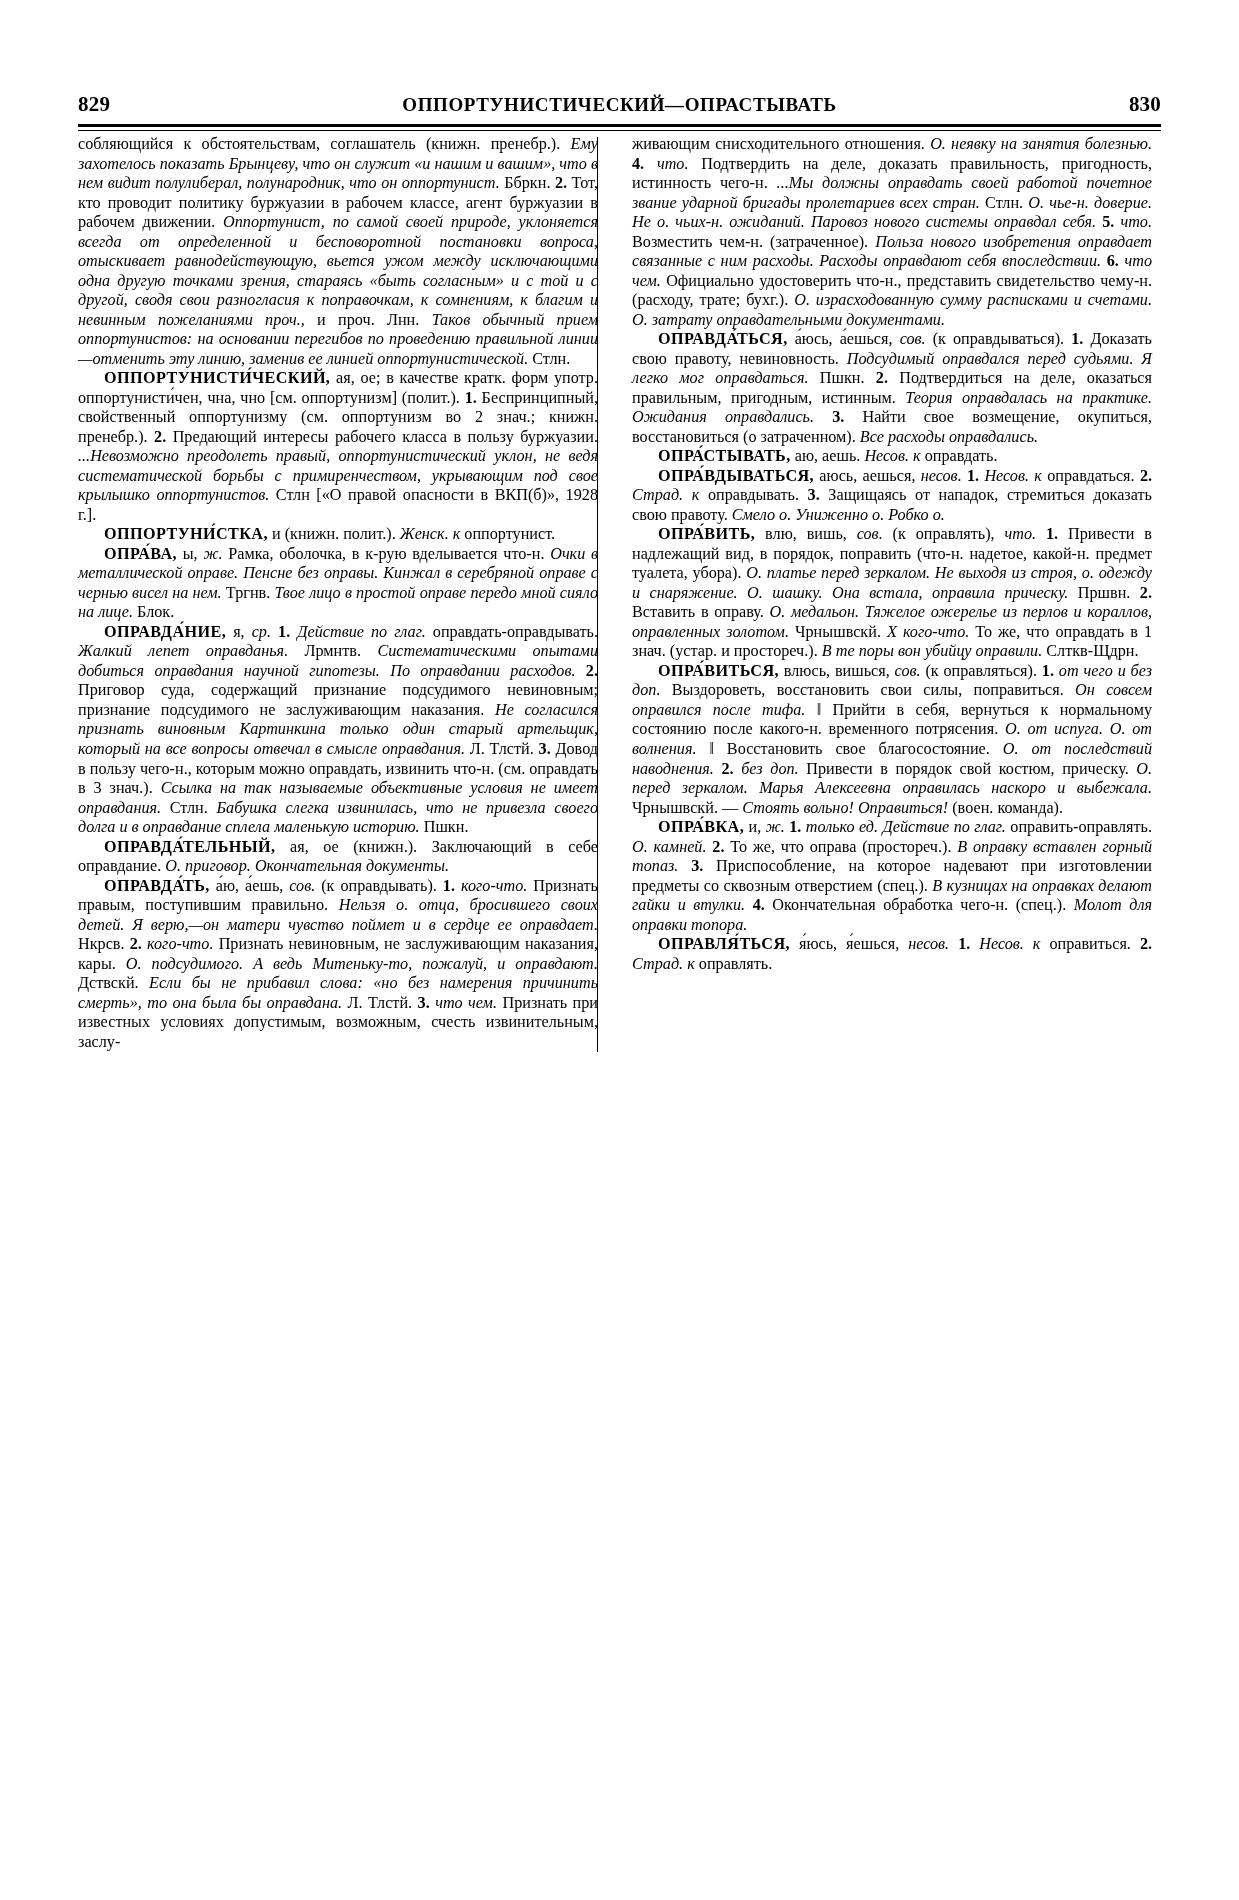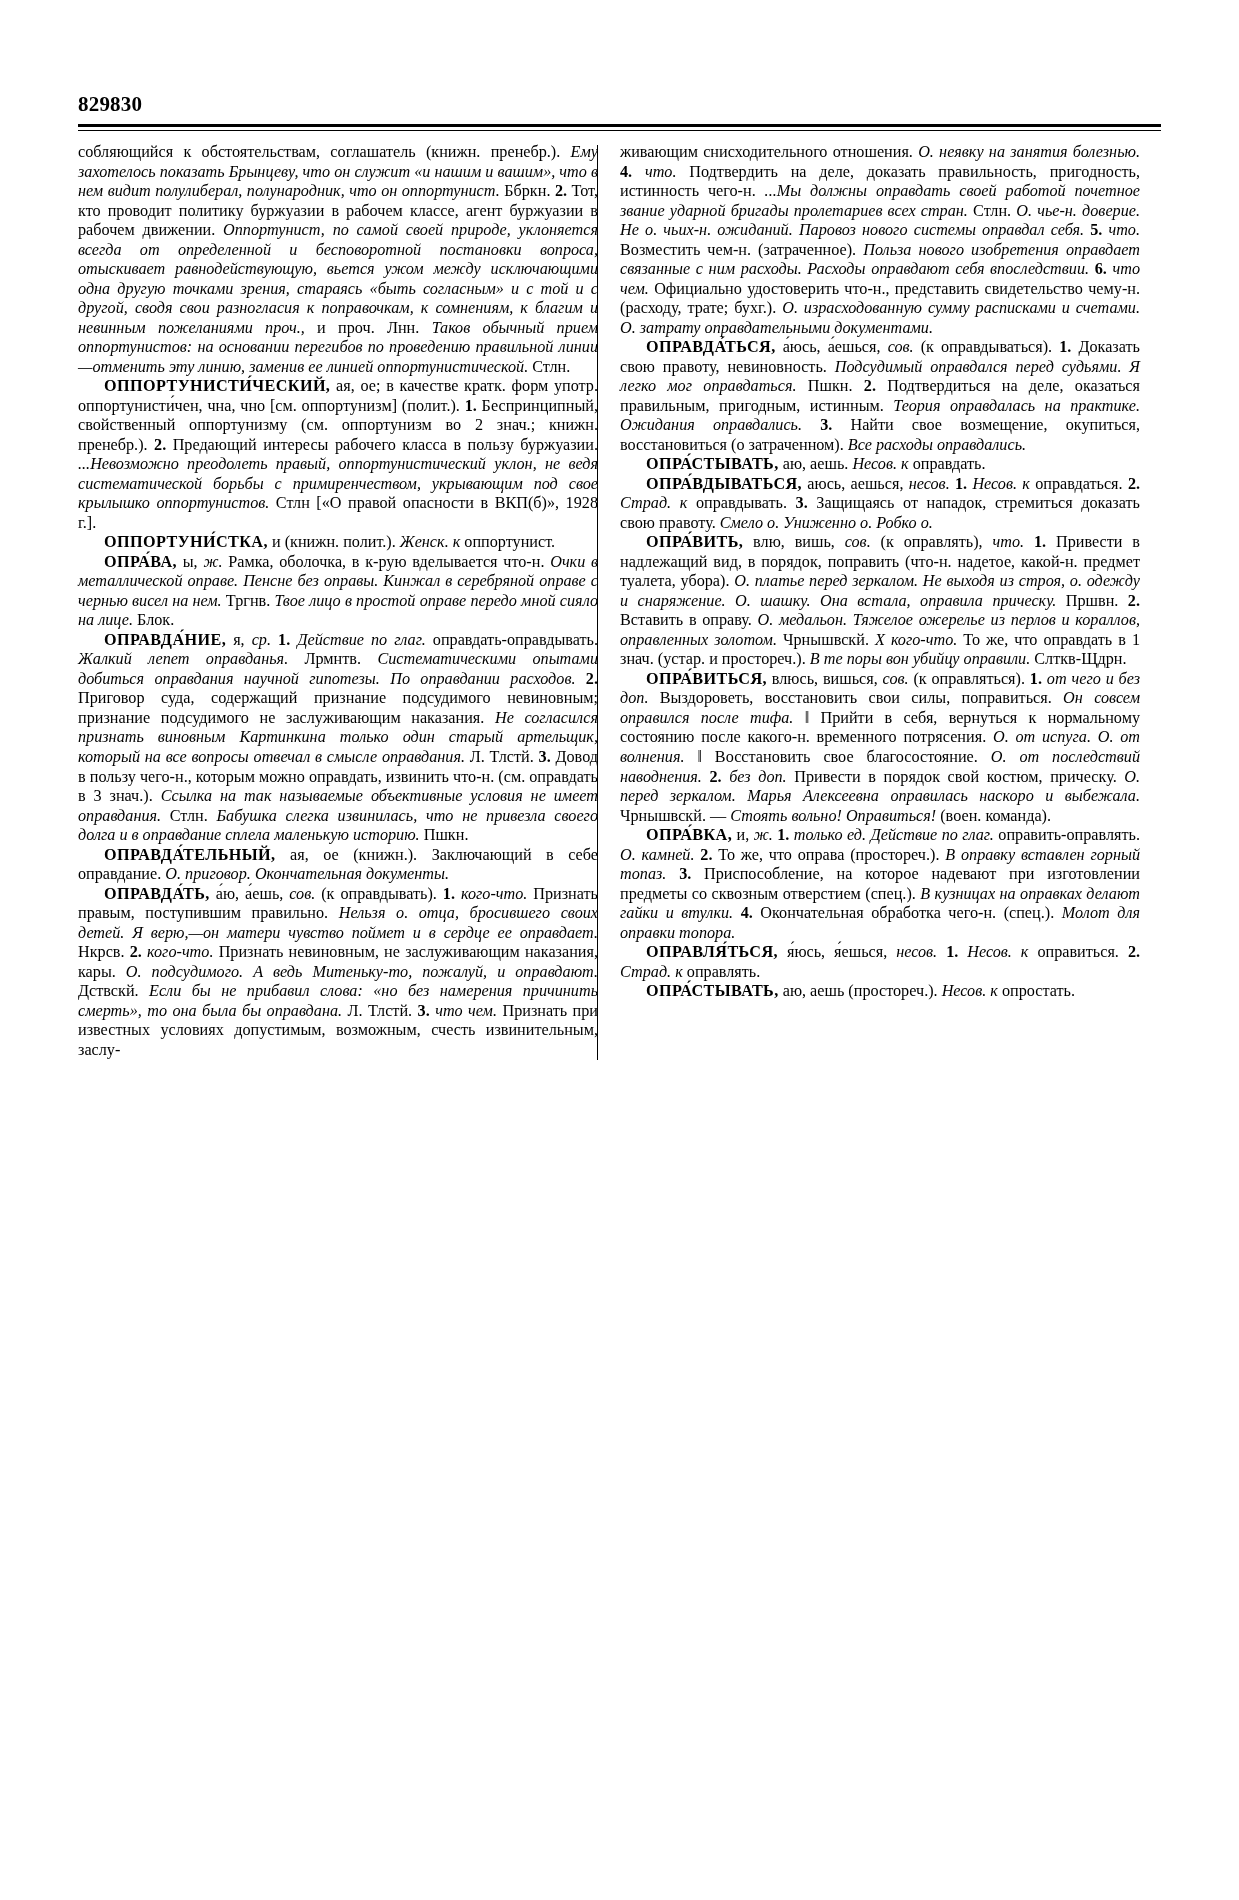--- a/index.html
+++ b/index.html
@@ -37,23 +37,23 @@
     flex: 1;
   }
   .rule {
     margin-top: 7px;
     border-top: 3px solid #000;
     border-bottom: 1px solid #000;
     height: 3px;
   }
   .columns {
     position: relative;
-    margin-top: 12px;
+    margin-top: 4px;
     display: flex;
-    gap: 22px;
+    gap: 34px;
   }
   .col {
     width: 520px;
     font-size: 16.2px;
     line-height: 1.205;
     text-align: justify;
     text-justify: inter-word;
     hyphens: manual;
   }
   .divider {
@@ -80,20 +80,21 @@
   }
   b { font-weight: bold; }
 </style>
 </head>
 <body>
 
 <div class="page">
 
   <div class="header">
     <div class="folio">829</div>
+    <div class="running-title">ОППОРТУНИСТИЧЕСКИЙ—ОПРАСТЫВАТЬ</div>
     <div class="folio">830</div>
   </div>
   <div class="rule"></div>
 
   <div class="columns">
     <div class="divider"></div>
     <div class="col" id="col-left">
         <p>собляющийся к обстоятельствам, соглашатель (книжн. пренебр.). <span class="it">Ему захотелось показать Брынцеву, что он служит «и нашим и вашим», что в нем видит полулиберал, полународник, что он оппортунист.</span> Ббркн. <b>2.</b> Тот, кто проводит политику буржуазии в рабочем классе, агент буржуазии в рабочем движении. <span class="it">Оппортунист, по самой своей природе, уклоняется всегда от определенной и бесповоротной постановки вопроса, отыскивает равнодействующую, вьется ужом между исключающими одна другую точками зрения, стараясь «быть согласным» и с той и с другой, сводя свои разногласия к поправочкам, к сомнениям, к благим и невинным пожеланиями проч.,</span> и проч. Лнн. <span class="it">Таков обычный прием оппортунистов: на основании перегибов по проведению правильной линии—отменить эту линию, заменив ее линией оппортунистической.</span> Стлн.</p>
         <p class="ind"><span class="hw">ОППОРТУНИСТИ́ЧЕСКИЙ,</span> ая, ое; в качестве кратк. форм употр. оппортунисти́чен, чна, чно [см. оппортунизм] (полит.). <b>1.</b> Беспринципный, свойственный оппортунизму (см. оппортунизм во 2 знач.; книжн. пренебр.). <b>2.</b> Предающий интересы рабочего класса в пользу буржуазии. <span class="it">...Невозможно преодолеть правый, оппортунистический уклон, не ведя систематической борьбы с примиренчеством, укрывающим под свое крылышко оппортунистов.</span> Стлн [«О правой опасности в ВКП(б)», 1928 г.].</p>
         <p class="ind"><span class="hw">ОППОРТУНИ́СТКА,</span> и (книжн. полит.). <span class="it">Женск. к</span> оппортунист.</p>
@@ -104,17 +105,16 @@
       </div>
     <div class="col" id="col-right">
         <p>живающим снисходительного отношения. <span class="it">О. неявку на занятия болезнью.</span> <b>4.</b> <span class="it">что.</span> Подтвердить на деле, доказать правильность, пригодность, истинность чего-н. <span class="it">...Мы должны оправдать своей работой почетное звание ударной бригады пролетариев всех стран.</span> Стлн. <span class="it">О. чье-н. доверие. Не о. чьих-н. ожиданий. Паровоз нового системы оправдал себя.</span> <b>5.</b> <span class="it">что.</span> Возместить чем-н. (затраченное). <span class="it">Польза нового изобретения оправдает связанные с ним расходы. Расходы оправдают себя впоследствии.</span> <b>6.</b> <span class="it">что чем.</span> Официально удостоверить что-н., представить свидетельство чему-н. (расходу, трате; бухг.). <span class="it">О. израсходованную сумму расписками и счетами. О. затрату оправдательными документами.</span></p>
         <p class="ind"><span class="hw">ОПРАВДА́ТЬСЯ,</span> а́юсь, а́ешься, <span class="it">сов.</span> (к оправдываться). <b>1.</b> Доказать свою правоту, невиновность. <span class="it">Подсудимый оправдался перед судьями. Я легко мог оправдаться.</span> Пшкн. <b>2.</b> Подтвердиться на деле, оказаться правильным, пригодным, истинным. <span class="it">Теория оправдалась на практике. Ожидания оправдались.</span> <b>3.</b> Найти свое возмещение, окупиться, восстановиться (о затраченном). <span class="it">Все расходы оправдались.</span></p>
         <p class="ind"><span class="hw">ОПРА́СТЫВАТЬ,</span> аю, аешь. <span class="it">Несов. к</span> оправдать.</p>
         <p class="ind"><span class="hw">ОПРА́ВДЫВАТЬСЯ,</span> аюсь, аешься, <span class="it">несов.</span> <b>1.</b> <span class="it">Несов. к</span> оправдаться. <b>2.</b> <span class="it">Страд. к</span> оправдывать. <b>3.</b> Защищаясь от нападок, стремиться доказать свою правоту. <span class="it">Смело о. Униженно о. Робко о.</span></p>
         <p class="ind"><span class="hw">ОПРА́ВИТЬ,</span> влю, вишь, <span class="it">сов.</span> (к оправлять), <span class="it">что.</span> <b>1.</b> Привести в надлежащий вид, в порядок, поправить (что-н. надетое, какой-н. предмет туалета, убора). <span class="it">О. платье перед зеркалом. Не выходя из строя, о. одежду и снаряжение. О. шашку. Она встала, оправила прическу.</span> Пршвн. <b>2.</b> Вставить в оправу. <span class="it">О. медальон. Тяжелое ожерелье из перлов и кораллов, оправленных золотом.</span> Чрнышвскй. <span class="it">Х кого-что.</span> То же, что оправдать в 1 знач. (устар. и простореч.). <span class="it">В те поры вон убийцу оправили.</span> Слткв-Щдрн.</p>
         <p class="ind"><span class="hw">ОПРА́ВИТЬСЯ,</span> влюсь, вишься, <span class="it">сов.</span> (к оправляться). <b>1.</b> <span class="it">от чего и без доп.</span> Выздороветь, восстановить свои силы, поправиться. <span class="it">Он совсем оправился после тифа.</span> ‖ Прийти в себя, вернуться к нормальному состоянию после какого-н. временного потрясения. <span class="it">О. от испуга. О. от волнения.</span> ‖ Восстановить свое благосостояние. <span class="it">О. от последствий наводнения.</span> <b>2.</b> <span class="it">без доп.</span> Привести в порядок свой костюм, прическу. <span class="it">О. перед зеркалом. Марья Алексеевна оправилась наскоро и выбежала.</span> Чрнышвскй. — <span class="it">Стоять вольно! Оправиться!</span> (воен. команда).</p>
         <p class="ind"><span class="hw">ОПРА́ВКА,</span> и, <span class="it">ж.</span> <b>1.</b> <span class="it">только ед. Действие по глаг.</span> оправить-оправлять. <span class="it">О. камней.</span> <b>2.</b> То же, что оправа (простореч.). <span class="it">В оправку вставлен горный топаз.</span> <b>3.</b> Приспособление, на которое надевают при изготовлении предметы со сквозным отверстием (спец.). <span class="it">В кузницах на оправках делают гайки и втулки.</span> <b>4.</b> Окончательная обработка чего-н. (спец.). <span class="it">Молот для оправки топора.</span></p>
         <p class="ind"><span class="hw">ОПРАВЛЯ́ТЬСЯ,</span> я́юсь, я́ешься, <span class="it">несов.</span> <b>1.</b> <span class="it">Несов. к</span> оправиться. <b>2.</b> <span class="it">Страд. к</span> оправлять.</p>
-        <p class="ind"><span class="hw">ОПРА́СТЫВАТЬ,</span> аю, аешь (простореч.). <span class="it">Несов. к</span> опростать.</p>
       </div>
   </div>
 
 </div>
 
 </body></html>

